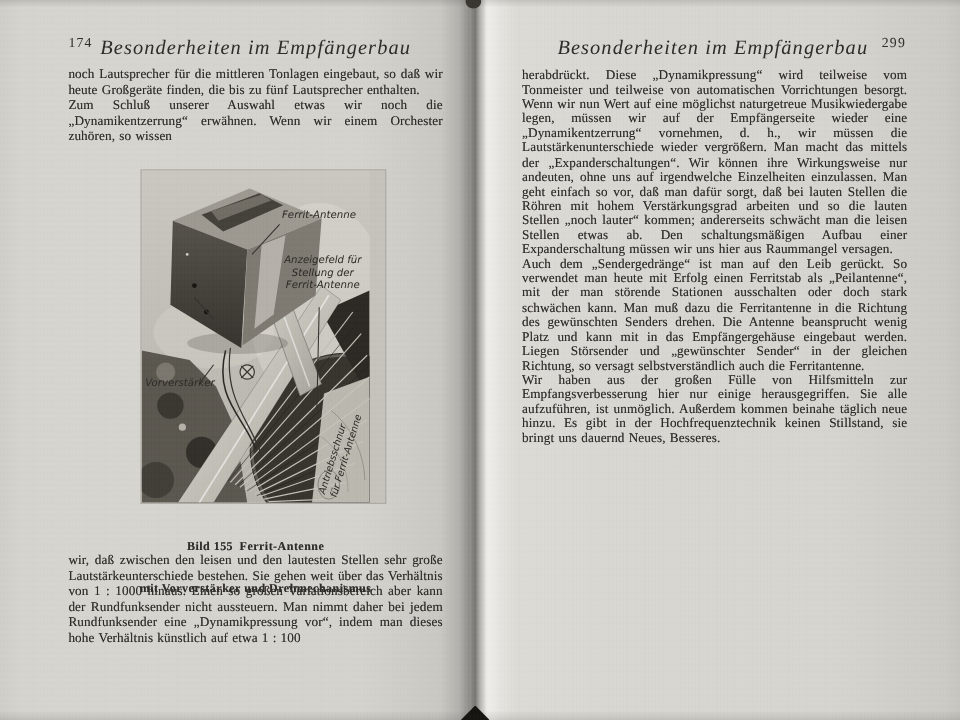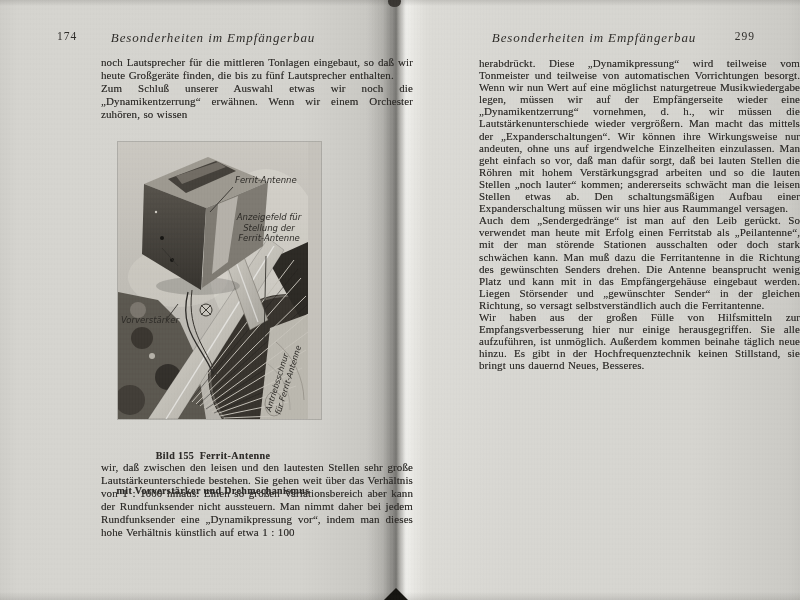--- a/index.html
+++ b/index.html
@@ -31,30 +31,30 @@
       rgba(255,255,255,.38) 66%,rgba(255,255,255,.14) 80%,rgba(0,0,0,0) 100%);}
   .spine-top-mark{position:absolute;left:388px;top:-4px;width:13px;height:11px;
     background:#3a3733;border-radius:50%;}
   .spine-bottom-tri{position:absolute;left:384px;top:588px;width:24px;height:12px;
     background:#14130f;clip-path:polygon(50% 0,100% 100%,0 100%);}
 
   
   .header{position:absolute;top:30px;height:16px;font-size:11.5px;}
   .header .pageno{position:absolute;top:0;font-size:11.5px;letter-spacing:1px;}
   .header .title{position:absolute;left:0;right:0;text-align:center;
-    font-style:italic;letter-spacing:.9px;font-size:13px;}
+    font-style:italic;letter-spacing:.9px;font-size:17px;}
   .hdr-left{left:57px;width:312px;}
   .hdr-left .pageno{left:0;}
   .hdr-right{left:433px;width:322px;}
   .hdr-right .pageno{right:0;}
 
   
   .bodytext{position:absolute;text-align:justify;text-justify:inter-word;
     font-size:11px;letter-spacing:.1px;word-spacing:.6px;
-    text-shadow:0 0 .4px rgba(46,44,41,.55);hyphens:auto;margin-left:44px;}
+    text-shadow:0 0 .4px rgba(46,44,41,.55);hyphens:auto;}
   .col-left-top{left:57px;top:56px;width:312px;line-height:13px;}
   .col-left-bottom{left:57px;top:461px;width:312px;line-height:13px;}
   .col-right{left:435px;top:57px;width:321px;line-height:12.1px;}
   .bodytext p{margin:0;}
 
   
   .photo{position:absolute;left:118px;top:142px;width:190px;height:277px;
     outline:1px solid rgba(90,87,80,.30);
     background:#c6c3bc;overflow:hidden;padding-left:13px;}
   .photo svg{position:absolute;left:0;top:0;}

